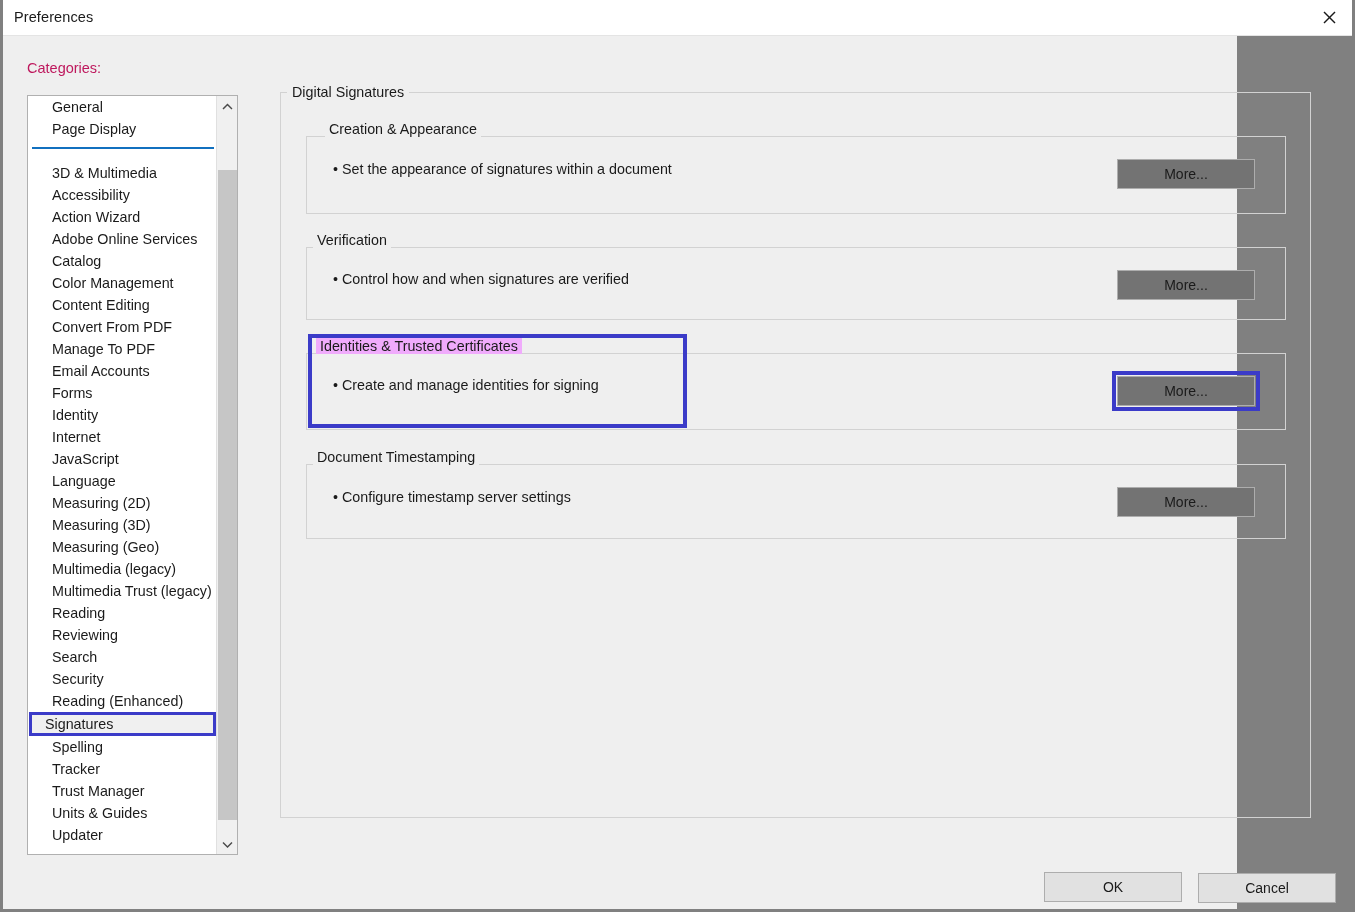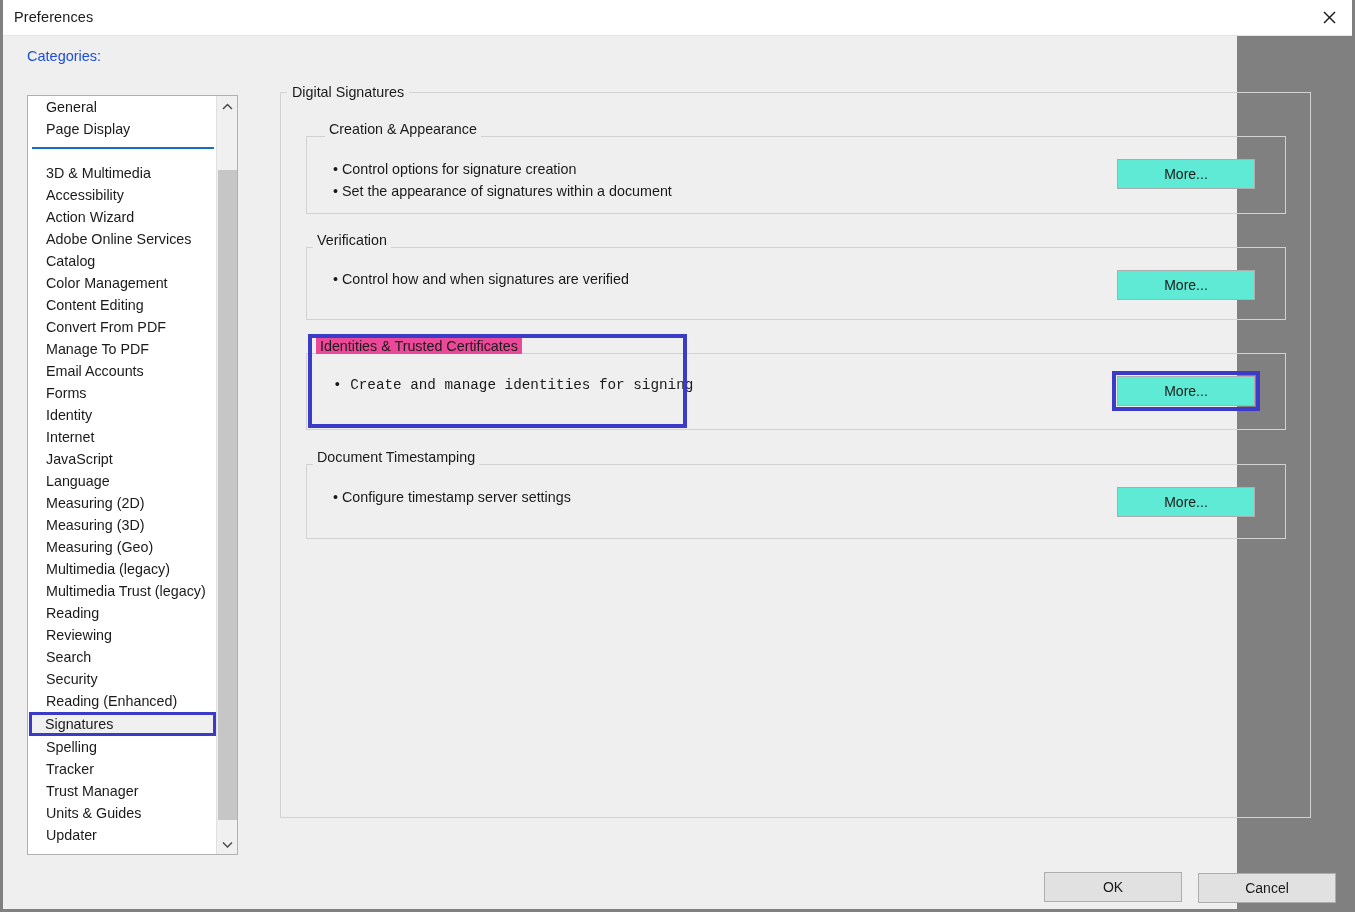--- a/index.html
+++ b/index.html
@@ -49,23 +49,23 @@
     align-items: center;
     justify-content: center;
     cursor: pointer;
   }
   #close-btn svg { display: block; }
 
   
   #categories-label {
     position: absolute;
     left: 24px;
-    top: 48px;
+    top: 60px;
     font-size: 14.5px;
-    color: #1d4ed8;
+    color: #be185d;
   }
 
   
   #category-box {
     position: absolute;
     left: 24px;
     top: 95px;
     width: 211px;
     height: 760px;
     background: #ffffff;
@@ -75,21 +75,21 @@
   #category-list {
     position: absolute;
     left: 0; top: 0;
     width: 188px;
     height: 758px;
     overflow: hidden;
   }
   .cat-item {
     height: 22px;
     line-height: 22px;
-    padding-left: 18px;
+    padding-left: 24px;
     font-size: 14.3px;
     color: #1a1a1a;
     white-space: nowrap;
     cursor: default;
     box-sizing: border-box;
   }
   .cat-sep {
     height: 22px;
     position: relative;
   }
@@ -183,21 +183,21 @@
     font-size: 14.3px;
     color: #1a1a1a;
     line-height: 22px;
   }
   .bullets div { white-space: nowrap; }
 
   .more-btn {
     position: absolute;
     width: 138px;
     height: 30px;
-    background: #5eead4;
+    background: #737373;
     border: 1px solid #adadad;
     box-sizing: border-box;
     font-size: 14px;
     color: #1a1a1a;
     display: flex;
     align-items: center;
     justify-content: center;
     cursor: pointer;
     font-family: "Liberation Sans", sans-serif;
   }
@@ -326,35 +326,34 @@
       </div>
     </div>
   </div>
 
   <div id="outer-group"></div>
   <div id="outer-legend">Digital Signatures</div>
 
   <div class="group" style="left:303px; top:136px; width:980px; height:78px;"></div>
   <div class="group-legend" style="left:322px; top:121px;">Creation &amp; Appearance</div>
   <div class="bullets" style="left:330px; top:158px;">
-    <div>• Control options for signature creation</div>
     <div>• Set the appearance of signatures within a document</div>
   </div>
   <div class="more-btn" style="left:1114px; top:159px;">More...</div>
 
   <div class="group" style="left:303px; top:247px; width:980px; height:73px;"></div>
   <div class="group-legend" style="left:310px; top:232px;">Verification</div>
   <div class="bullets" style="left:330px; top:268px;">
     <div>• Control how and when signatures are verified</div>
   </div>
   <div class="more-btn" style="left:1114px; top:270px;">More...</div>
 
   <div class="group" style="left:303px; top:353px; width:980px; height:77px;"></div>
-  <div class="group-legend" style="left:313px; top:338px; background:#ec4899;">Identities &amp; Trusted Certificates</div>
-  <div class="bullets" style="left:330px; top:374px;font-family:Liberation Mono, monospace;">
+  <div class="group-legend" style="left:313px; top:338px; background:#f0abfc;">Identities &amp; Trusted Certificates</div>
+  <div class="bullets" style="left:330px; top:374px;">
     <div>• Create and manage identities for signing</div>
   </div>
 
   <div style="position:absolute; left:309px; top:338px; width:370px; height:86px; background:#ffffff; z-index:-1;"></div>
   <div class="annot-box" style="left:305px; top:334px; width:379px; height:94px;"></div>
 
   <div class="more-btn" style="left:1114px; top:376px;">More...</div>
   <div class="annot-box" style="left:1109px; top:371px; width:148px; height:40px;"></div>
 
   <div class="group" style="left:303px; top:464px; width:980px; height:75px;"></div>

